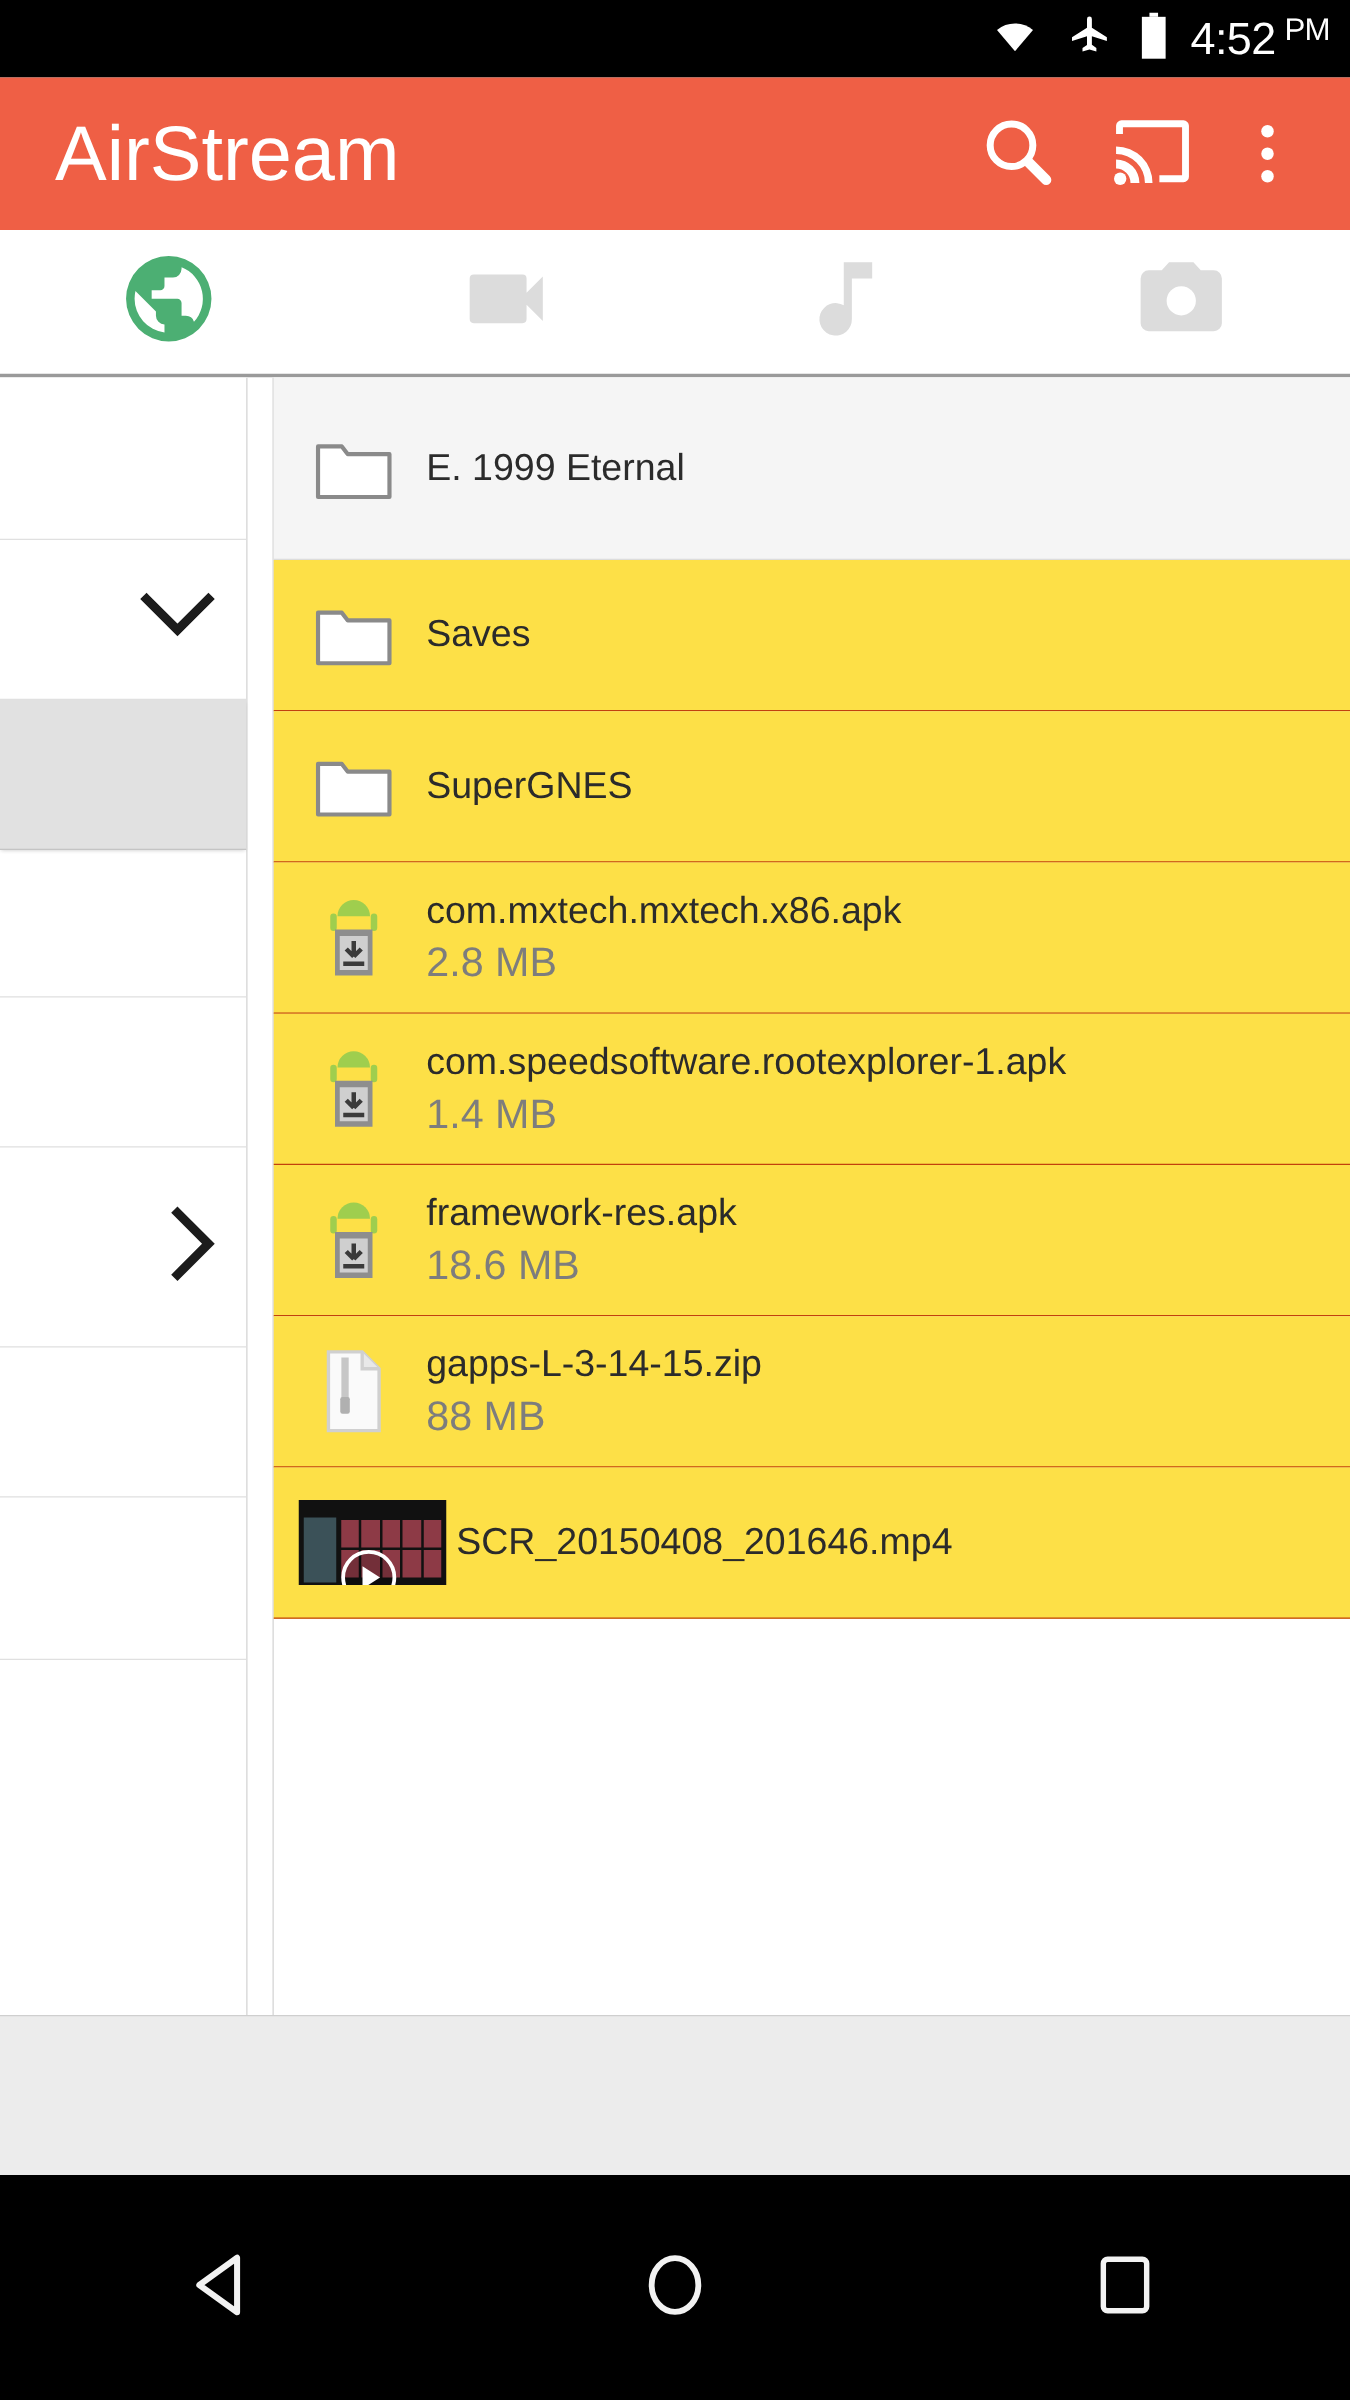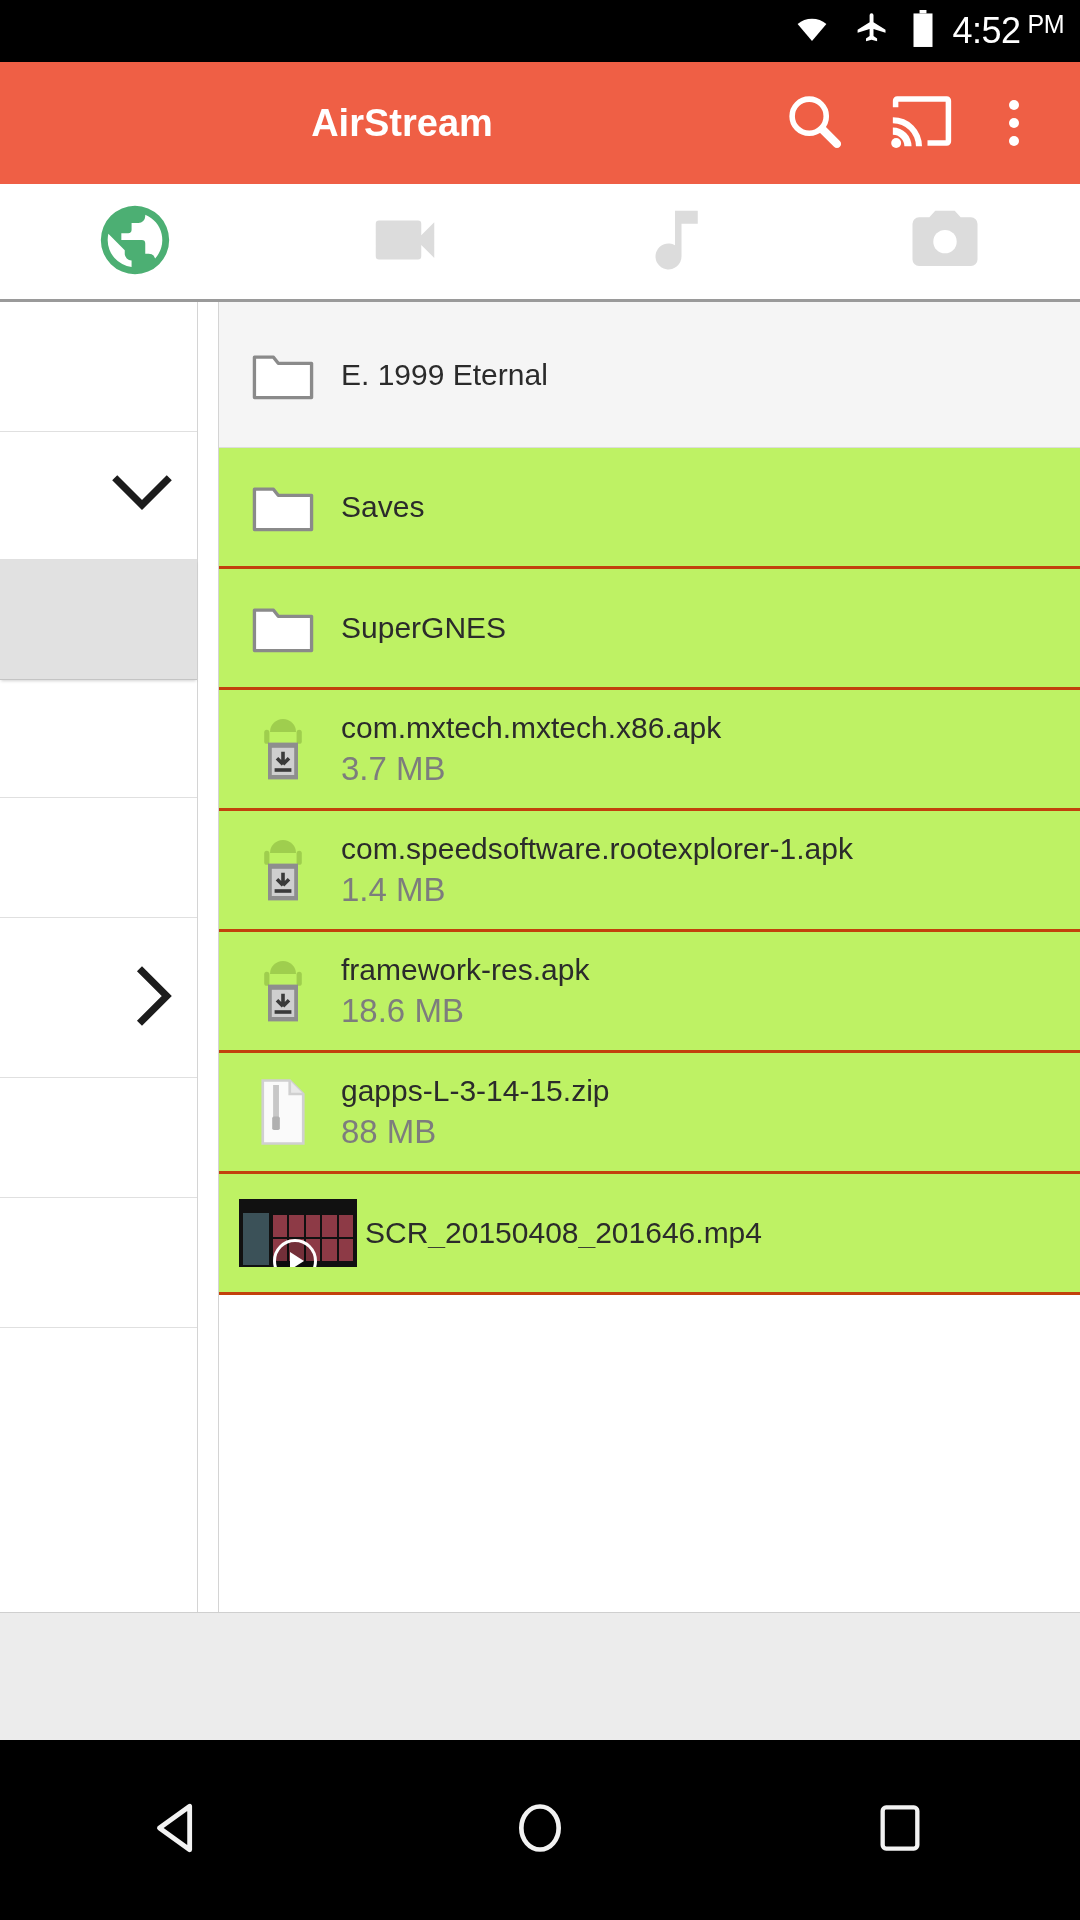--- a/index.html
+++ b/index.html
@@ -51,26 +51,25 @@
   .app-bar {
     height: 122px;
     background: #ef5f45;
     display: flex;
     align-items: center;
     padding: 0 28px 0 44px;
     box-sizing: border-box;
   }
   .app-title {
     color: #ffffff;
-    font-size: 38px;
-    font-weight: bold;
+    font-size: 62px;
+    font-weight: normal;
     flex: 1;
     letter-spacing: 0px;
     white-space: nowrap;
-    text-align: center;
   }
   .appbar-actions {
     display: flex;
     align-items: center;
   }
   .appbar-btn {
     width: 108px;
     height: 108px;
     display: flex;
     align-items: center;
@@ -150,22 +149,22 @@
     height: 100%;
     background: #ffffff;
     border-left: 1px solid #d4d4d4;
     box-sizing: border-box;
   }
   .file-row {
     display: flex;
     align-items: center;
     padding-left: 26px;
     box-sizing: border-box;
-    border-bottom: 3px solid #c2410c;
-    background: #bef264;
+    border-bottom: 1px solid #c2410c;
+    background: #fde047;
     height: 122px;
     overflow: hidden;
   }
   .file-row.highlight {
     background: #f5f5f5;
     border-bottom: 1px solid #dcdcdc;
   }
   .file-icon {
     width: 76px;
     min-width: 76px;
@@ -416,21 +415,21 @@
           <rect x="4.6" y="7.4" width="2.6" height="7" rx="1.3" fill="#9fce4e"></rect>
           <rect x="20.8" y="7.4" width="2.6" height="7" rx="1.3" fill="#9fce4e"></rect>
           <rect x="6.5" y="13.8" width="15" height="18.4" fill="#8e8e8e"></rect>
           <rect x="8.4" y="16.4" width="11.2" height="13.6" fill="#cfcfcf"></rect>
           <path d="M14 18.4v6.2m0 0-3-3m3 3 3-3" stroke="#3a3a3a" stroke-width="1.8" fill="none"></path>
           <rect x="9.8" y="26.6" width="8.4" height="1.8" fill="#3a3a3a"></rect>
         </svg>
       </div>
       <div class="file-text">
         <div class="file-name">com.mxtech.mxtech.x86.apk</div>
-        <div class="file-sub">3.7 MB</div>
+        <div class="file-sub">2.8 MB</div>
       </div>
     </div>
 
     <div class="file-row" style="height:121px">
       <div class="file-icon">
         <svg width="56" height="70" viewBox="0 0 28 34">
           <path d="M7.5 8.5a6.5 6.5 0 0 1 13 0z" fill="#9fce4e"></path>
           <rect x="4.6" y="7.4" width="2.6" height="7" rx="1.3" fill="#9fce4e"></rect>
           <rect x="20.8" y="7.4" width="2.6" height="7" rx="1.3" fill="#9fce4e"></rect>
           <rect x="6.5" y="13.8" width="15" height="18.4" fill="#8e8e8e"></rect>

